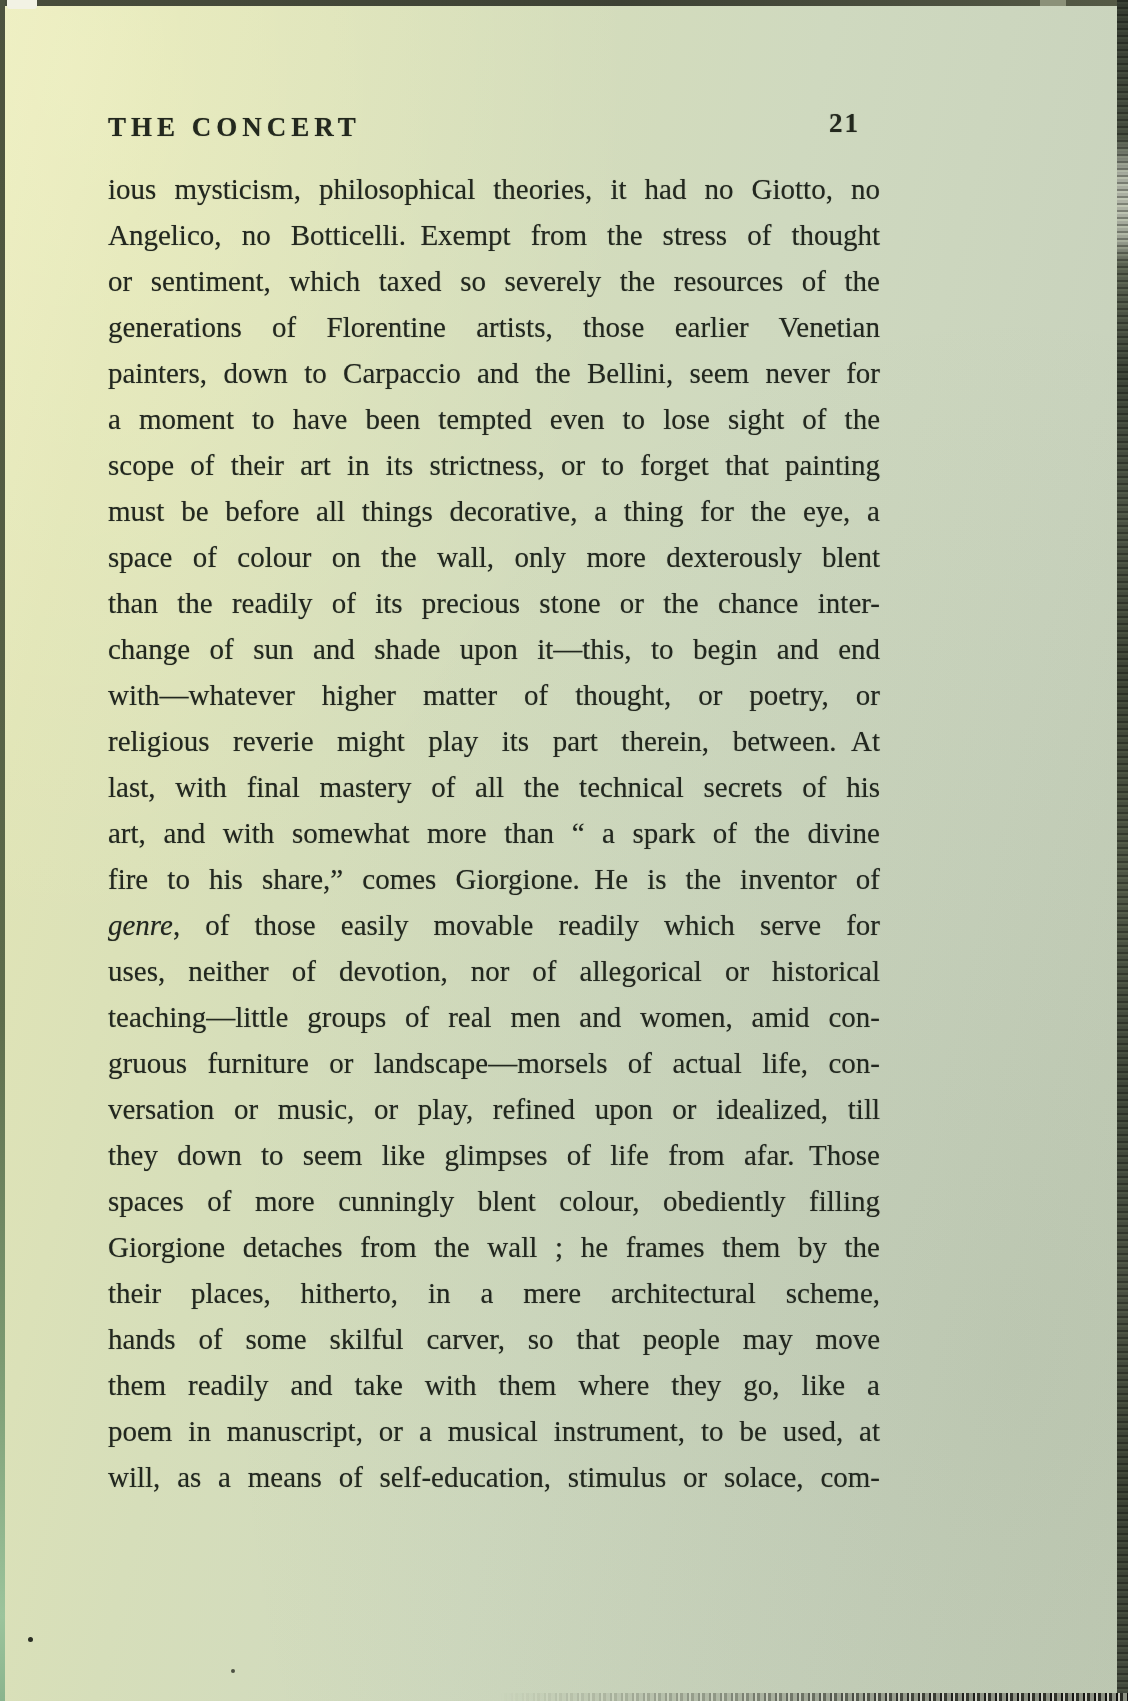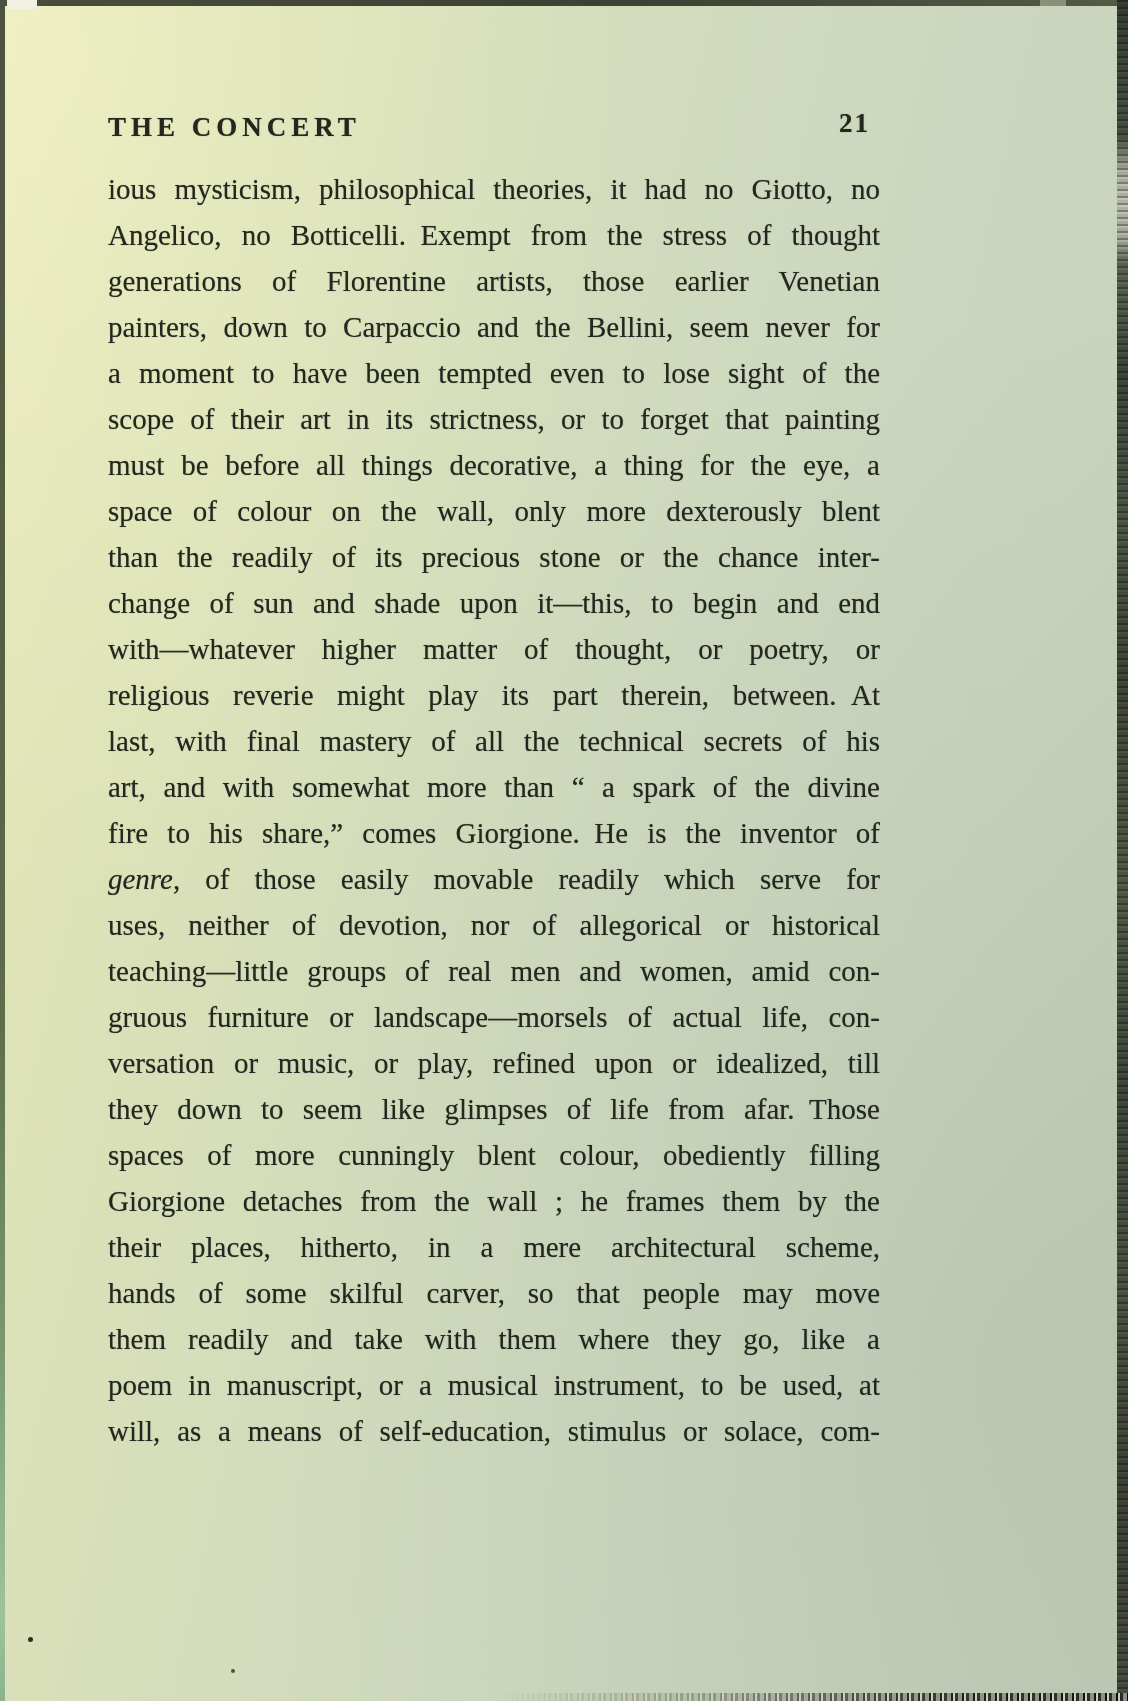--- a/index.html
+++ b/index.html
@@ -59,21 +59,21 @@
   .speck.s2{left:231px;top:1669px;width:4px;height:4px;opacity:.8;}
 
   
   .header{position:absolute;top:112px;left:108px;width:772px;height:40px;}
   .title{
     position:absolute;left:0;right:0;
     font-size:27px;font-weight:bold;letter-spacing:5px;
     color:#23281e;text-shadow:0 0 1px rgba(30,35,25,0.5);
   }
   .pageno{
-    position:absolute;right:10px;top:-4px;
+    position:absolute;right:20px;top:-4px;
     font-size:27px;font-weight:bold;letter-spacing:2px;
     color:#23281e;text-shadow:0 0 1px rgba(30,35,25,0.5);
   }
 
   
   .body{
     position:absolute;top:166px;left:108px;width:772px;
     font-size:29px;color:#22271f;
     text-shadow:0 0 1px rgba(32,38,28,0.45);
   }
@@ -93,20 +93,21 @@
 <div class="scan">
 
   <div class="header">
     <div class="title">THE CONCERT</div>
     <div class="pageno">21</div>
   </div>
 
   <div class="body">
       <div class="line"><span>ious mysticism, philosophical theories, it had no Giotto, no</span></div>
       <div class="line"><span>Angelico, no Botticelli. Exempt from the stress of thought</span></div>
+      <div class="line"><span>or sentiment, which taxed so severely the resources of the</span></div>
       <div class="line"><span>generations of Florentine artists, those earlier Venetian</span></div>
       <div class="line"><span>painters, down to Carpaccio and the Bellini, seem never for</span></div>
       <div class="line"><span>a moment to have been tempted even to lose sight of the</span></div>
       <div class="line"><span>scope of their art in its strictness, or to forget that painting</span></div>
       <div class="line"><span>must be before all things decorative, a thing for the eye, a</span></div>
       <div class="line"><span>space of colour on the wall, only more dexterously blent</span></div>
       <div class="line"><span>than the readily of its precious stone or the chance inter-</span></div>
       <div class="line"><span>change of sun and shade upon it—this, to begin and end</span></div>
       <div class="line"><span>with—whatever higher matter of thought, or poetry, or</span></div>
       <div class="line"><span>religious reverie might play its part therein, between. At</span></div>

